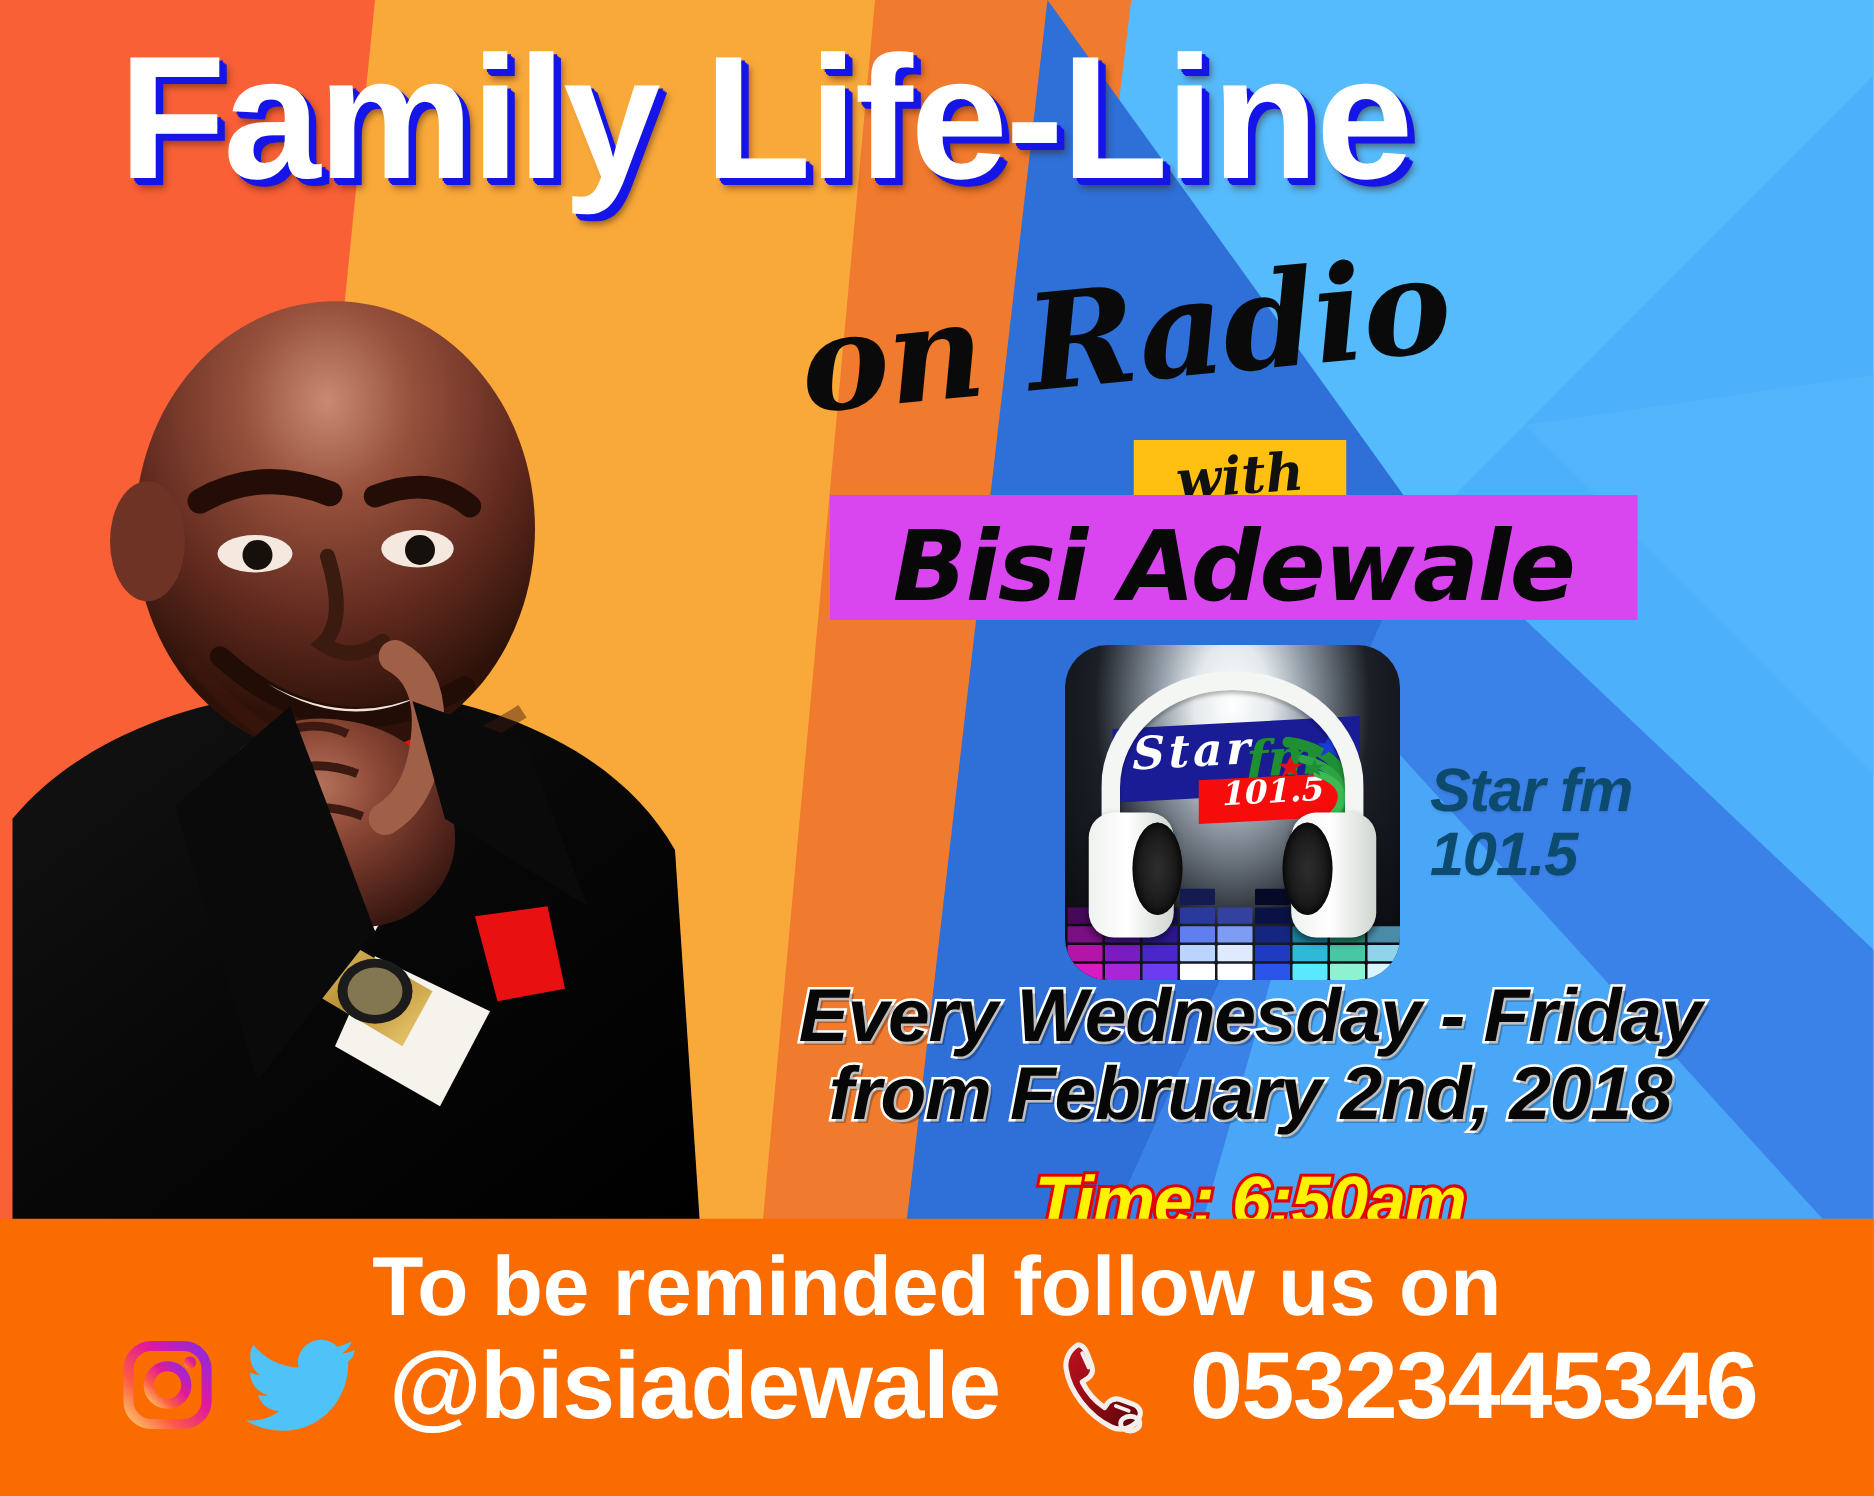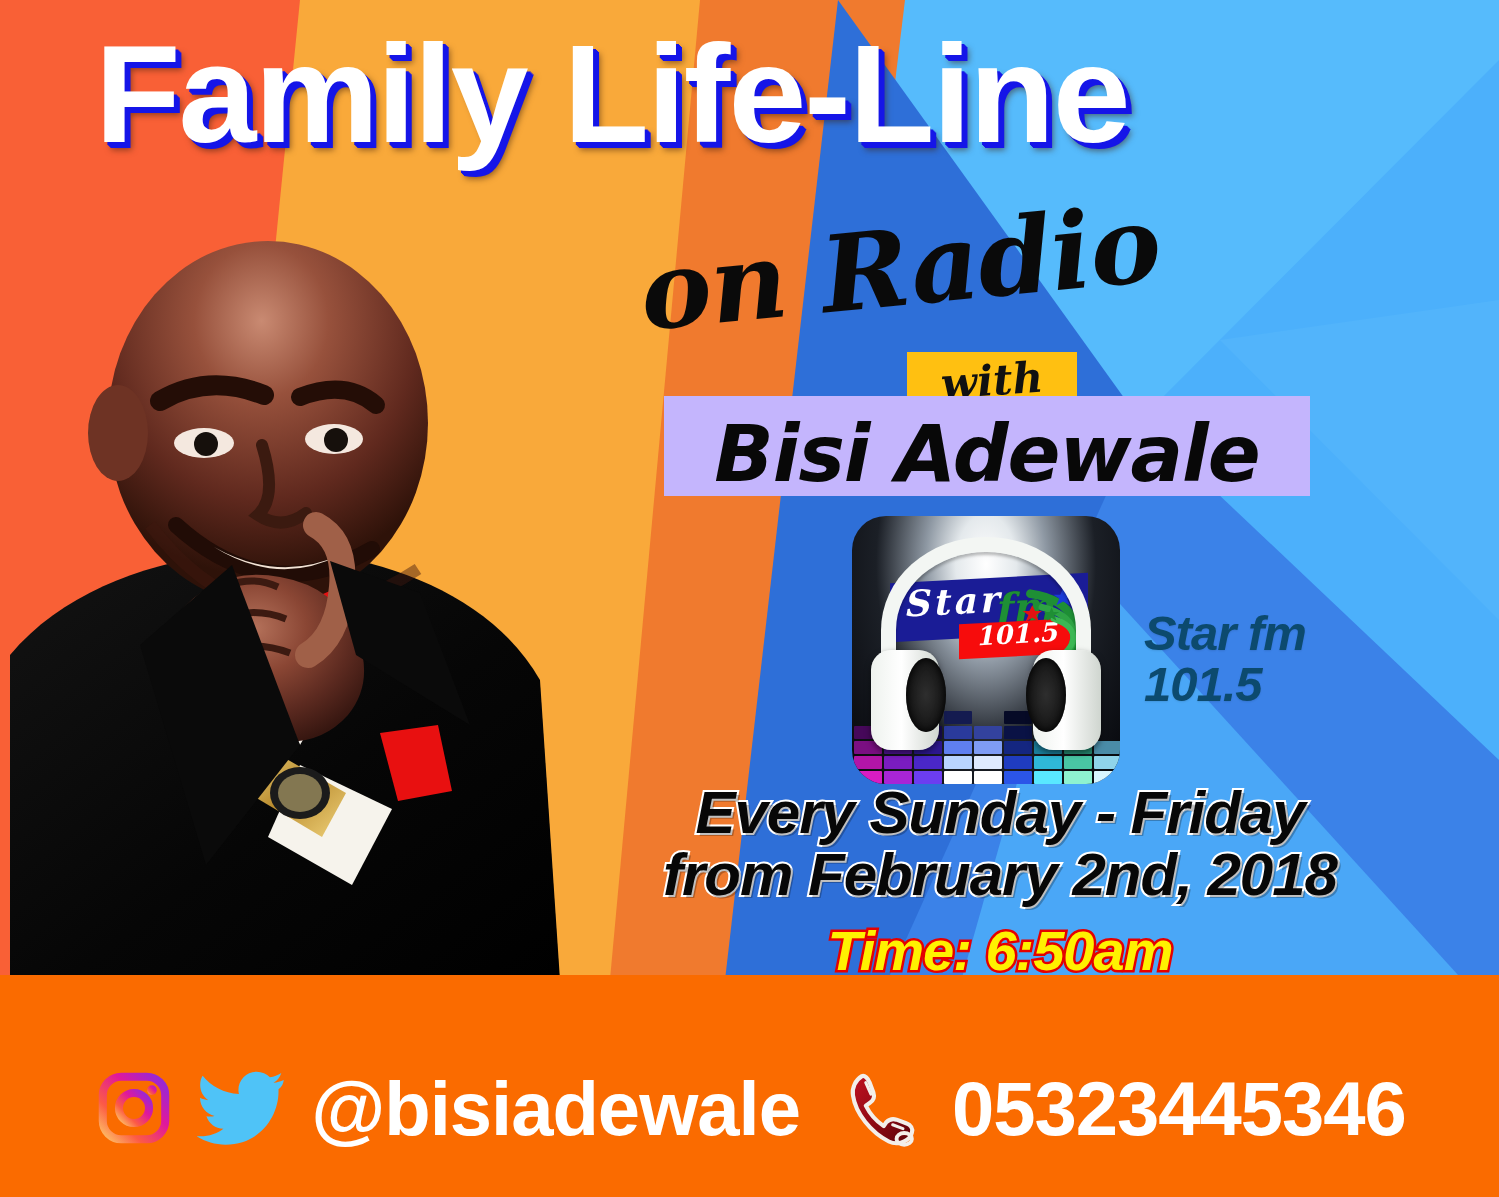--- a/index.html
+++ b/index.html
@@ -85,21 +85,21 @@
     line-height: 58px;
     transform: rotate(-4deg);
   }
 
   .name-box {
     position: absolute;
     left: 664px;
     top: 396px;
     width: 646px;
     height: 100px;
-    background: #c4b5fd;
+    background: #d946ef;
   }
   .name-box span {
     display: block;
     width: 100%;
     text-align: center;
     font-family: "DejaVu Sans", sans-serif;
     font-style: italic;
     font-weight: bold;
     font-size: 78px;
     color: #080808;
@@ -212,21 +212,21 @@
     font-weight: bold;
     font-style: italic;
     color: #070707;
     line-height: 1.04;
     letter-spacing: -1px;
     -webkit-text-stroke: 4px #ffffff;
     paint-order: stroke fill;
     text-shadow: 3px 3px 0 rgba(0,0,0,0.25);
   }
   .sched-time {
-    margin-top: 11px;
+    margin-top: 21px;
     font-size: 56px;
     font-weight: bold;
     font-style: italic;
     color: #FFF200;
     letter-spacing: -1px;
     -webkit-text-stroke: 5px #E50000;
     paint-order: stroke fill;
   }
 
   
@@ -452,26 +452,27 @@
     <div class="hp-pad left"></div>
     <div class="hp-pad right"></div>
   </div>
 
   <div class="station-text">
     <div>Star fm</div>
     <div>101.5</div>
   </div>
 
   <div class="schedule">
-    <div class="sched-line">Every Sunday - Friday</div>
+    <div class="sched-line">Every Wednesday - Friday</div>
     <div class="sched-line">from February 2nd, 2018</div>
     <div class="sched-time">Time: 6:50am</div>
   </div>
 
   <div class="footer">
+    <div class="footer-line1">To be reminded follow us on</div>
 
     <div class="social-row">
 
       <svg class="ig-icon" viewBox="0 0 64 64">
         <defs>
           <linearGradient id="iggrad" x1="0%" y1="100%" x2="100%" y2="0%">
             <stop offset="0%" stop-color="#FDC468"></stop>
             <stop offset="28%" stop-color="#FC5B45"></stop>
             <stop offset="62%" stop-color="#E0189C"></stop>
             <stop offset="100%" stop-color="#8A2BE0"></stop>

